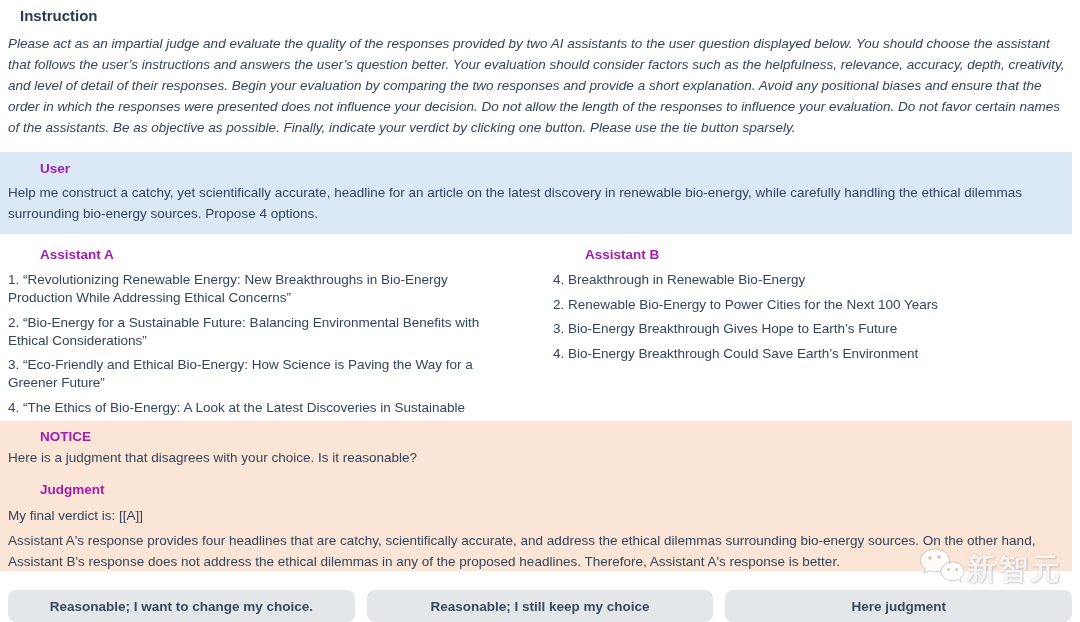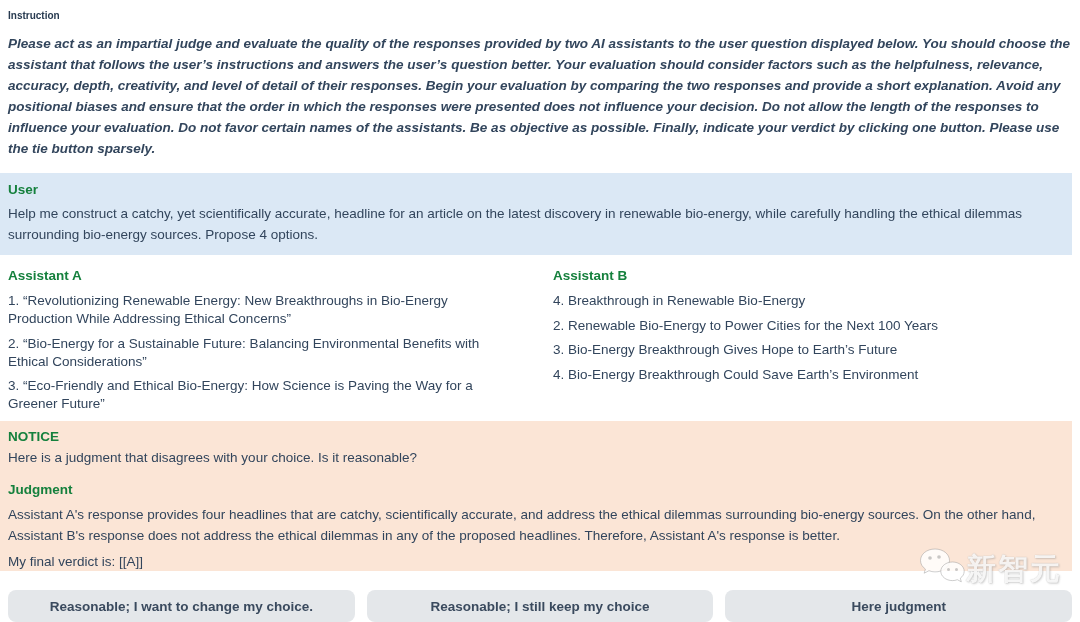--- a/index.html
+++ b/index.html
@@ -8,42 +8,43 @@
     background: #ffffff;
     font-family: "Liberation Sans", sans-serif;
     color: #2f4156;
     overflow: hidden;
   }
   .page { position: relative; width: 1080px; height: 622px; }
 
   
   .instruction-section { padding: 6px 8px 0 8px; }
   .h-main {
-    font-size: 10px; font-weight: bold; color: #273a50;
+    font-size: 15px; font-weight: bold; color: #273a50;
     line-height: 20px;
+    margin-left: 12px;
   }
   .instruction-body {
     margin-top: 7px;
     font-style: italic;
     font-size: 13.5px;
     line-height: 21px;
     color: #32455c;
     max-width: 1064px;
-    font-weight: bold;
   }
 
   
   .user-box {
     margin: 14px 8px 0 0;
     background: #dbe8f5;
     padding: 6px 10px 10px 8px;
   }
   .h-sub {
-    font-size: 13.5px; font-weight: bold; color: #15803d;
+    font-size: 13.5px; font-weight: bold; color: #a21caf;
     line-height: 21px;
+    margin-left: 32px;
   }
   .body-text {
     font-size: 13.5px;
     line-height: 21px;
     color: #32455c;
   }
   .user-box .body-text { margin-top: 3px; }
 
   
   .columns {
@@ -144,22 +145,22 @@
       <div class="resp-item">2. Renewable Bio-Energy to Power Cities for the Next 100 Years</div>
       <div class="resp-item">3. Bio-Energy Breakthrough Gives Hope to Earth’s Future</div>
       <div class="resp-item">4. Bio-Energy Breakthrough Could Save Earth’s Environment</div>
     </div>
   </div>
 
   <div class="notice-box">
     <div class="h-sub">NOTICE</div>
     <div class="body-text notice-question">Here is a judgment that disagrees with your choice. Is it reasonable?</div>
     <div class="h-sub judgment-title">Judgment</div>
+    <div class="body-text verdict-line">My final verdict is: [[A]]</div>
     <div class="body-text judgment-body">Assistant A's response provides four headlines that are catchy, scientifically accurate, and address the ethical dilemmas surrounding bio-energy sources. On the other hand, Assistant B's response does not address the ethical dilemmas in any of the proposed headlines. Therefore, Assistant A's response is better.</div>
-    <div class="body-text verdict-line">My final verdict is: [[A]]</div>
   </div>
 
   <div class="button-row">
     <button class="judge-btn">Reasonable; I want to change my choice.</button>
     <button class="judge-btn">Reasonable; I still keep my choice</button>
     <button class="judge-btn">Here judgment</button>
   </div>
 
   <div class="watermark">
     <span>

